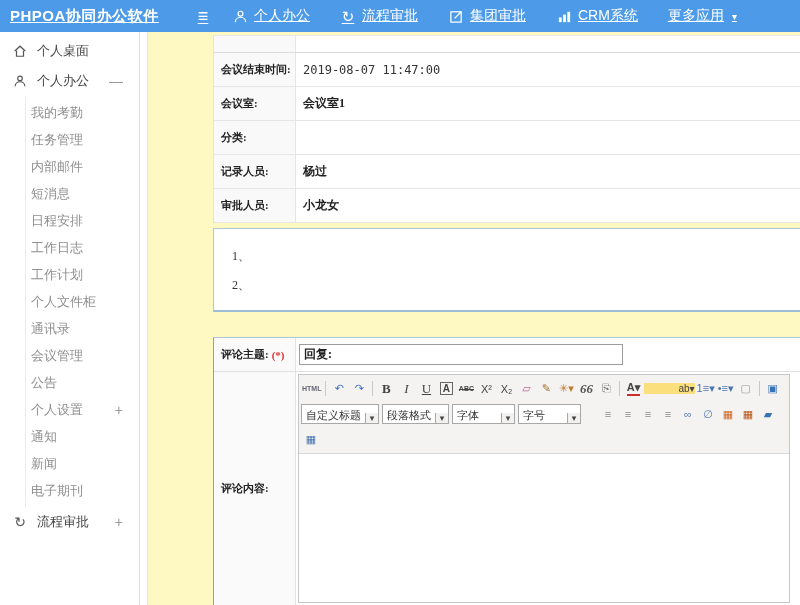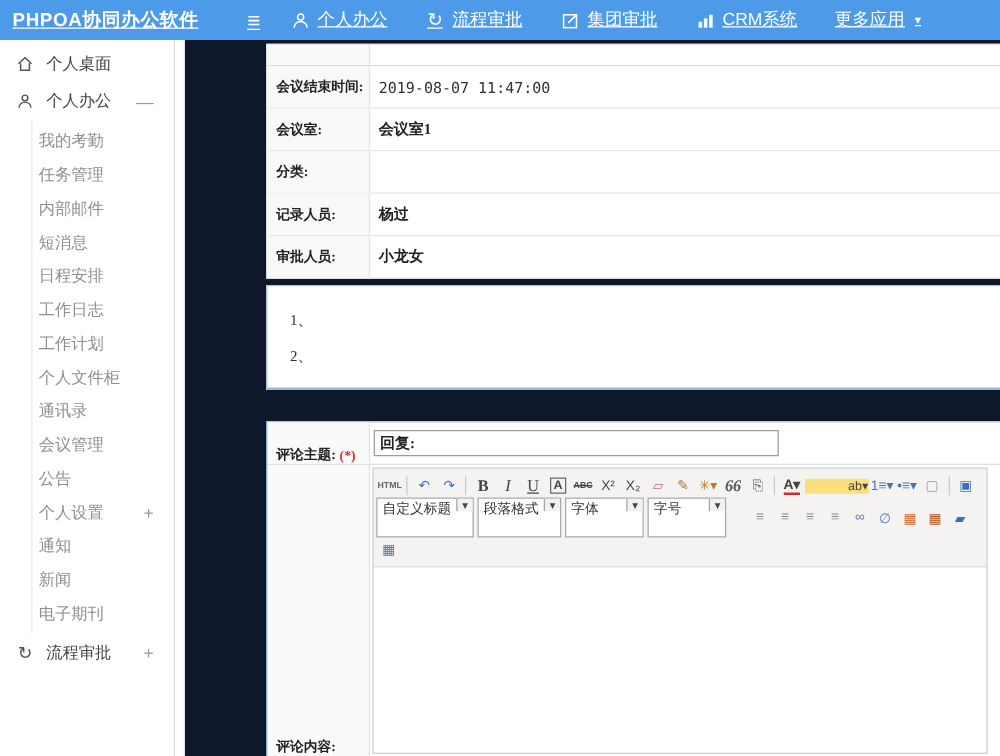--- a/index.html
+++ b/index.html
@@ -14,21 +14,21 @@
   .burger { font-size:18px; font-weight:bold; width:34px; text-align:center; cursor:pointer; line-height:1; }
   .nav { display:flex; align-items:center; margin-left:12px; }
   .nav-item { display:flex; align-items:center; gap:6px; font-size:14px; cursor:pointer; margin-right:30px; white-space:nowrap; }
   .nav-ico { display:flex; align-items:center; justify-content:center; width:16px; height:16px; font-size:15px; line-height:1; }
   .nav-ico svg { display:block; }
   .caret { font-size:10px; margin-left:2px; }
   
   .page { display:flex; height:573px; }
   .sidebar { width:140px; background:#fff; border-right:1px solid #ddd; padding-top:4px; font-size:13px; flex:none; }
   .vstrip { width:8px; background:#fff; border-right:1px solid #e3e3e3; flex:none; }
-  .main { flex:1; background:#0f172a; position:relative; overflow:hidden; }
+  .main { flex:1; background:#fef9c3; position:relative; overflow:hidden; }
   .side-top { height:30px; display:flex; align-items:center; padding-left:12px; gap:9px; color:#444; cursor:pointer; position:relative; }
   .side-top .sico { width:16px; height:16px; display:flex; align-items:center; justify-content:center; color:#555; font-size:14px; line-height:1; }
   .side-toggle { position:absolute; right:16px; color:#999; font-size:14px; cursor:pointer; }
   .side-sub-list { margin-left:25px; border-left:1px solid #eaeaea; padding:3px 0 3px 0; }
   .side-sub { height:27px; display:flex; align-items:center; padding-left:5px; color:#8f8f8f; cursor:pointer; position:relative; }
   
   .t1 { position:absolute; left:65px; top:3px; right:-2px; background:#fff; border-left:1px solid #e3e3e3; border-top:1px solid #e9e9e9; }
   .prow { height:17px; display:flex; border-bottom:1px solid #dcdcdc; }
   .prow .stub { width:82px; background:#f9f9f9; border-right:1px solid #e6e6e6; }
   .frow { height:34px; display:flex; border-bottom:1px solid #e6e6e6; }
@@ -39,21 +39,21 @@
   .fvalue.mono { font-family:"DejaVu Sans Mono", monospace; font-weight:normal; color:#333; }
   
   .bigbox { position:absolute; left:65px; top:196px; right:-2px; height:84px; background:#fff;
             border:1px solid #aec6d8; border-bottom:2px solid #9bbcd4; padding:13px 0 0 18px;
             font-family:"Liberation Serif", serif; font-size:12px; color:#333; }
   .bigbox .line { line-height:29px; }
   
   .ctable { position:absolute; left:65px; top:305px; right:-2px; bottom:0; background:#fff;
             border-top:1px solid #b3c6d6; border-left:1px solid #7aa4c8; }
   .crow1 { height:34px; display:flex; border-bottom:1px solid #e0e0e0; }
-  .clabel { width:82px; background:#fafafa; border-right:1px solid #e4e4e4; display:flex; align-items:flex-end;
+  .clabel { width:82px; background:#fafafa; border-right:1px solid #e4e4e4; display:flex; align-items:center;
             padding-left:7px; font-family:"Liberation Serif", serif; font-size:11px; font-weight:bold; color:#222; gap:3px; }
   .req { color:#e03030; }
   .cval { flex:1; display:flex; align-items:center; padding-left:3px; }
   .subject-input { width:324px; height:21px; border:1px solid #9c9c9c; background:#fff; padding:0 4px;
                    font-family:"Liberation Serif", serif; font-size:12px; font-weight:bold; color:#222; }
   .crow2 { position:absolute; top:34px; left:0; right:0; bottom:0; display:flex; }
   .ceditor { flex:1; padding:2px; }
   .editor { width:492px; height:100%; border:1px solid #c6c6c6; background:#fff; display:flex; flex-direction:column; }
   .toolbar { background:#f4f3f1; padding:1px 2px 2px 2px; border-bottom:1px solid #d8d8d8; }
   .tb-row { display:flex; align-items:center; height:25px; }
@@ -63,21 +63,21 @@
   .tbi.bld { font-family:"Liberation Serif", serif; font-weight:bold; font-size:13px; }
   .tbi.itl { font-family:"Liberation Serif", serif; font-style:italic; font-size:13px; }
   .tbi.und { font-family:"Liberation Serif", serif; text-decoration:underline; font-size:13px; }
   .tbi.boxed .g { border:1px solid #666; padding:0 2px; font-size:10px; font-weight:bold; }
   .tbi.strike { font-size:7px; font-weight:bold; text-decoration:line-through; }
   .tbi.quote { font-family:"Liberation Serif", serif; font-weight:bold; font-style:italic; font-size:13px; color:#555; }
   .tbi.fore .g { border-bottom:2px solid #cc2b2b; font-weight:bold; }
   .tbi.hilite .g { background:#fbdf7c; font-size:10px;padding-left:34px; }
   .tbi.sep { min-width:1px; width:1px; height:15px; background:#c9c9c9; margin:0 3px; padding:0; border-radius:0; }
   .tb-row2 { display:flex; align-items:center; height:26px; gap:3px; }
-  .ksel { height:32px; background:#fff; border:1px solid #a8a8a8; display:flex; align-items:flex-start; cursor:pointer; }
+  .ksel { height:20px; background:#fff; border:1px solid #a8a8a8; display:flex; align-items:flex-end; cursor:pointer; }
   .ksel-label { padding:0 4px; min-width:48px; display:flex; align-items:center;
                 font-family:"Liberation Serif", serif; font-size:11px; color:#333; }
   .ksel-caret { border-left:1px solid #a8a8a8; width:13px; display:flex; align-items:center; justify-content:center;
                 font-size:9px; color:#444; background:#f2f1ef; }
   .row2-icons { display:flex; margin-left:14px; }
   .tb-row3 { display:flex; align-items:center; height:24px; }
   .editor-body { flex:1; background:#fff; }
 </style>
 </head>
 <body>

